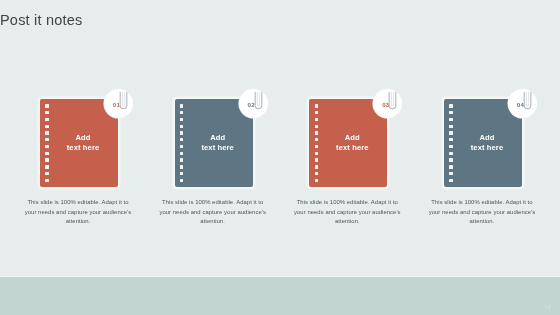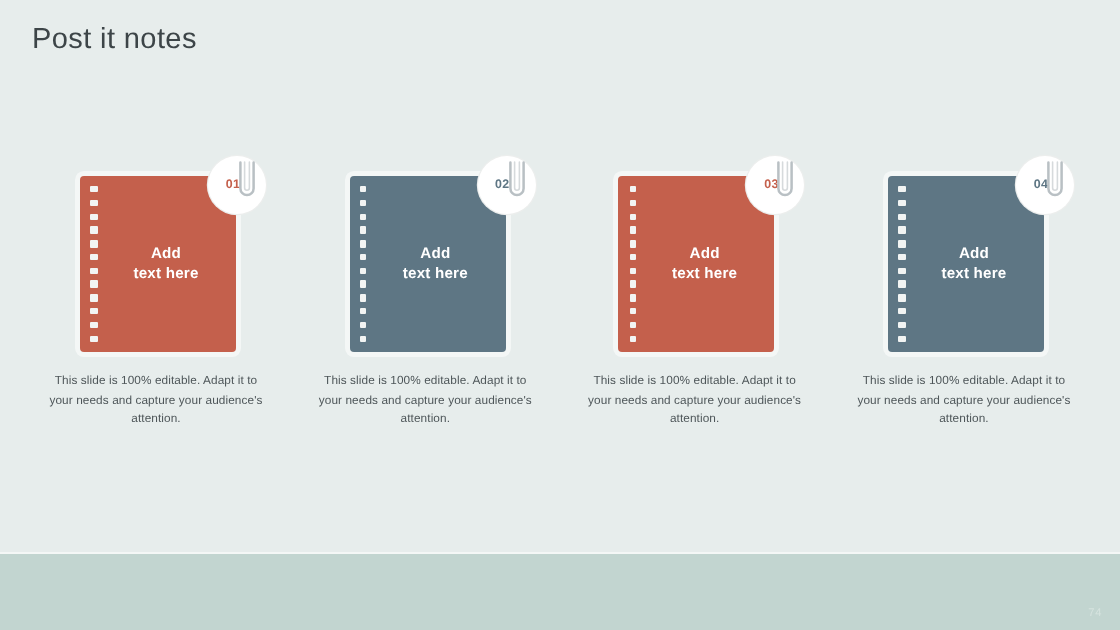--- a/index.html
+++ b/index.html
@@ -19,21 +19,21 @@
   
   #slide {
     position: absolute;
     inset: 0;
     background: #e7edec;
   }
 
   
   #page-title {
     position: absolute;
-    left: 16px;
+    left: 0;
     top: 12px;
     font-size: 14.5px;
     font-weight: 400;
     color: #3d4548;
     letter-spacing: 0.2px;
     white-space: nowrap;
   }
 
   
   #cards-row {
@@ -46,20 +46,21 @@
     justify-content: space-between;
     padding: 0 18px;
   }
 
   .note-block {
     position: relative;
     width: 120px;
     display: flex;
     flex-direction: column;
     align-items: center;
+    justify-content: center;
   }
 
   
   .note-card {
     position: relative;
     width: 78px;
     height: 88px;
     border-radius: 2px;
     box-shadow: 0 0 0 2.5px rgba(255,255,255,0.55);
     display: flex;

